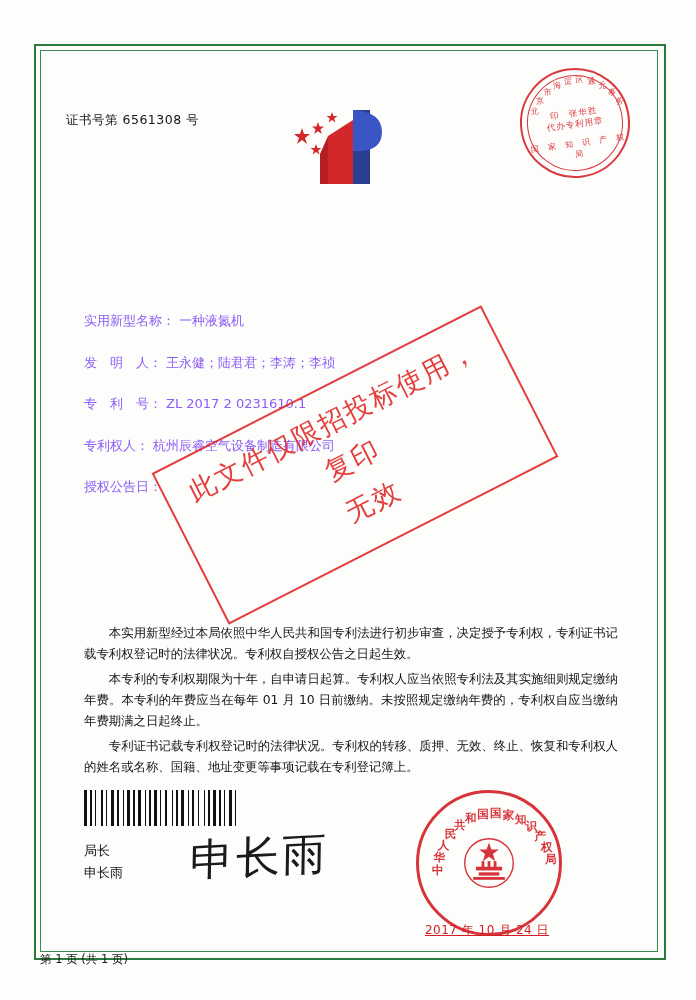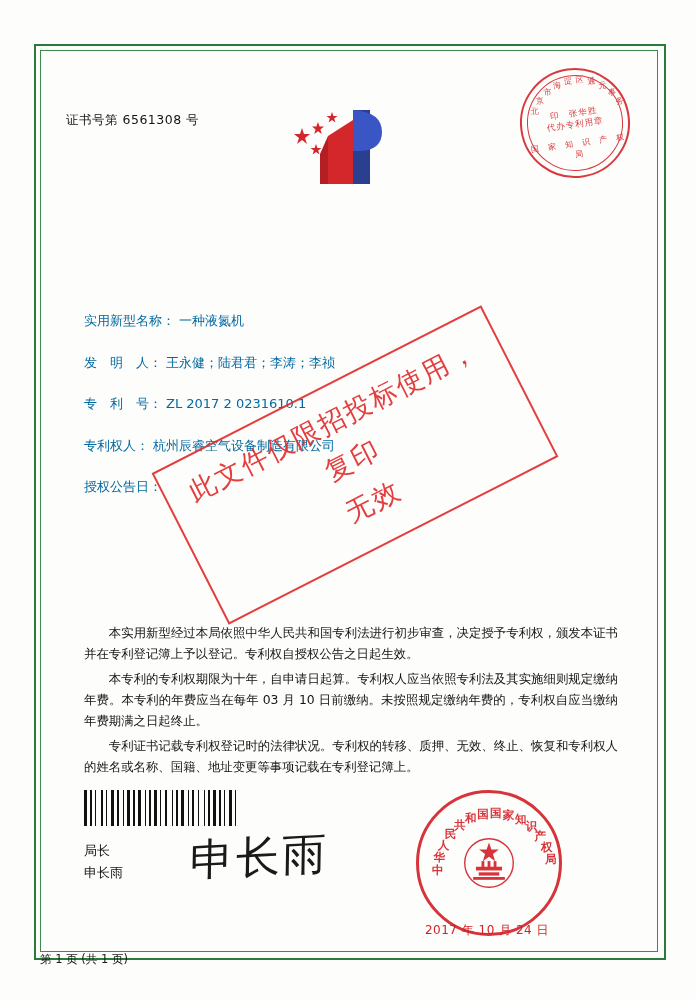--- a/index.html
+++ b/index.html
@@ -136,21 +136,21 @@
     position: absolute;
     left: 44px;
     top: 262px;
     width: 530px;
   }
   .field-row {
     display: flex;
     align-items: baseline;
     margin-bottom: 23.5px;
     font-size: 13px;
-    color: #0369a1;
+    color: #8b5cf6;
   }
   .field-label {
     white-space: pre;
     flex: 0 0 auto;
   }
   .field-value {
     margin-left: 4px;
     flex: 1 1 auto;
   }
 
@@ -240,20 +240,21 @@
   }
   .seal-date {
     position: absolute;
     left: 372px;
     top: 872px;
     width: 150px;
     text-align: center;
     font-size: 12px;
     color: #d21f26;
     letter-spacing: .5px;
+    text-decoration: underline;
   }
 
   
   .watermark {
     position: absolute;
     left: 130px;
     top: 330px;
     width: 370px;
     height: 170px;
     transform: rotate(-27deg);
@@ -375,22 +376,22 @@
       <div class="field-row">
         <span class="field-label">专利权人：</span>
         <span class="field-value">杭州辰睿空气设备制造有限公司</span>
       </div>
       <div class="field-row">
         <span class="field-label">授权公告日：</span>
       </div>
     </div>
 
     <div class="body-text">
-      <p>本实用新型经过本局依照中华人民共和国专利法进行初步审查，决定授予专利权，颁发本证书并在专利登记簿上予以登记。专利权自授权公告之日起生效。</p>
-      <p>本专利的专利权期限为十年，自申请日起算。专利权人应当依照专利法及其实施细则规定缴纳年费。本专利的年费应当在每年 03 月 10 日前缴纳。未按照规定缴纳年费的，专利权自应当缴纳年费期满之日起终止。</p>
+      <p>本实用新型经过本局依照中华人民共和国专利法进行初步审查，决定授予专利权，专利证书记载专利权登记时的法律状况。专利权自授权公告之日起生效。</p>
+      <p>本专利的专利权期限为十年，自申请日起算。专利权人应当依照专利法及其实施细则规定缴纳年费。本专利的年费应当在每年 01 月 10 日前缴纳。未按照规定缴纳年费的，专利权自应当缴纳年费期满之日起终止。</p>
       <p>专利证书记载专利权登记时的法律状况。专利权的转移、质押、无效、终止、恢复和专利权人的姓名或名称、国籍、地址变更等事项记载在专利登记簿上。</p>
     </div>
 
     <div class="barcode">
         <i style="width: 3px; background: rgb(17, 17, 17);"></i>
         <i style="width: 1px; background: transparent;"></i>
         <i style="width: 2px; background: rgb(17, 17, 17);"></i>
         <i style="width: 1px; background: transparent;"></i>
         <i style="width: 1px; background: rgb(17, 17, 17);"></i>
         <i style="width: 3px; background: transparent;"></i>

